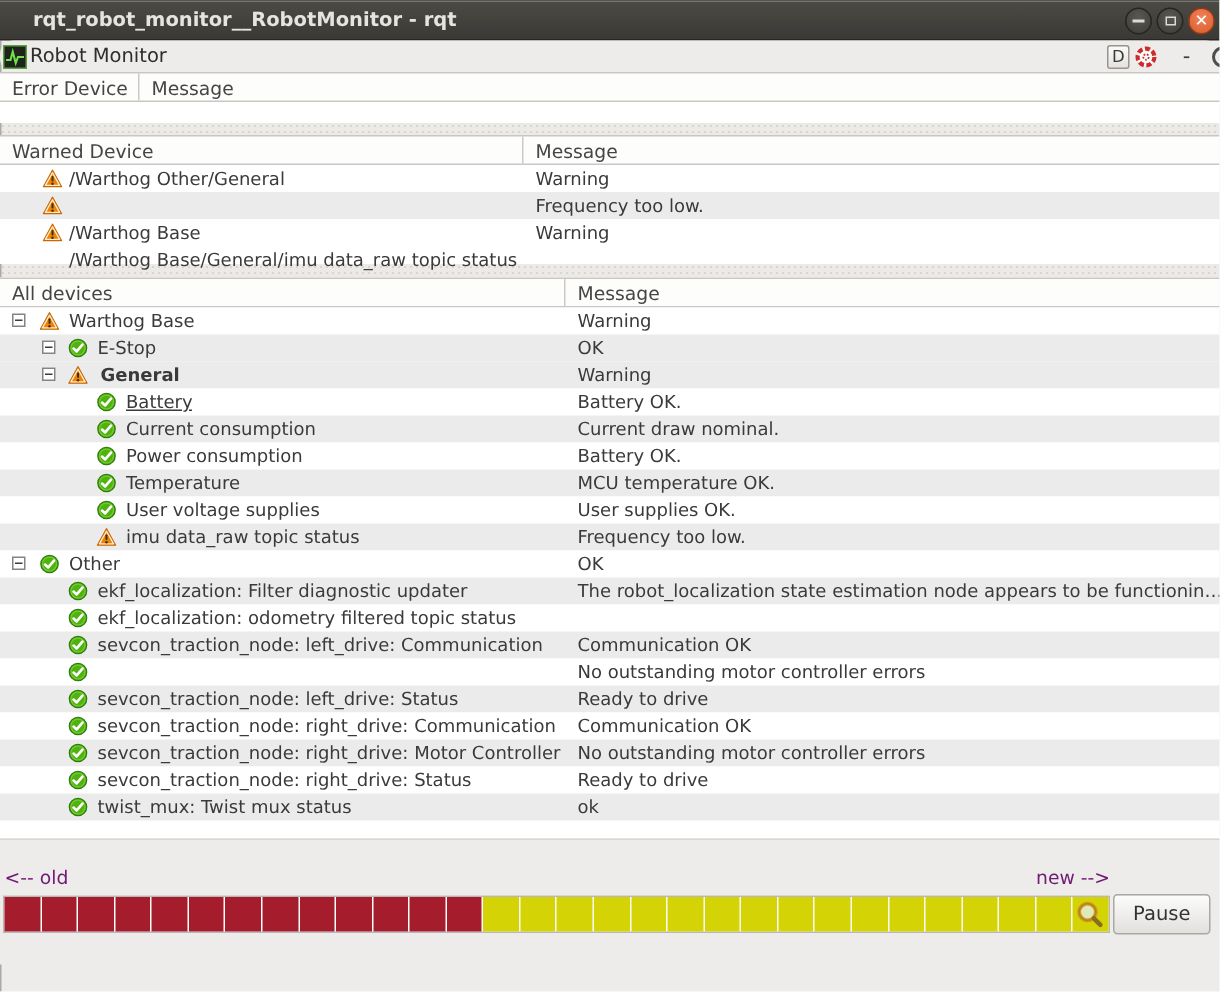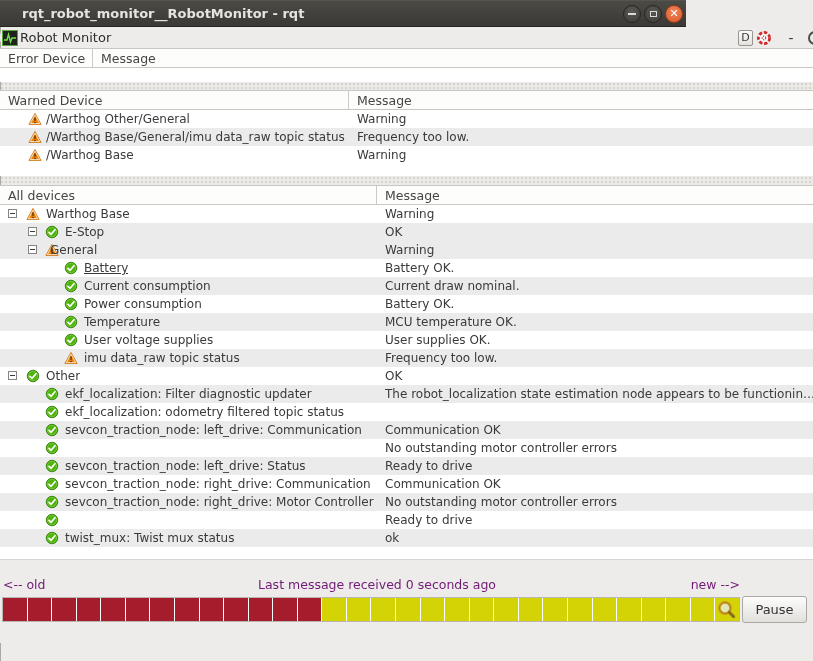--- a/index.html
+++ b/index.html
@@ -1,21 +1,21 @@
 <!DOCTYPE html>
 <html><head>
 <meta charset="utf-8">
 <style>
   * { margin:0; padding:0; box-sizing:border-box; }
   html,body { width:813px; height:661px; overflow:hidden; }
   body { font-family:"DejaVu Sans", sans-serif; background:#edecea; position:relative; color:#3a3a3a; }
 
   
   .titlebar {
-    height:27px; width:686px; position:relative;
+    height:27px; width:813px; position:relative;
     background:linear-gradient(#4c4a45, #3a3935);
     border-top:1px solid #56544e;
     border-bottom:1px solid #262521;
   }
   .titlebar .title {
     position:absolute; left:22px; top:5px;
     font-size:13px; font-weight:bold; color:#e6e4e0; letter-spacing:0;
   }
   .winbtns { position:absolute; right:3px; top:4px; display:flex; gap:3px; }
   .wbtn {
@@ -169,21 +169,21 @@
       </div>
       <div class="trow alt">
         <span class="cicon" style="left: 28px;">
           <svg viewBox="0 0 16 16">
             <path d="M8 1.6 L15 14.2 H1 Z" fill="#ef8200" stroke="#c76800" stroke-width="0.8" stroke-linejoin="round"></path>
             <path d="M8 3.6 L13.4 13.2 H2.6 Z" fill="none" stroke="#ffffff" stroke-width="1" stroke-linejoin="round" opacity="0.85"></path>
             <rect x="7.25" y="6" width="1.5" height="4.2" rx="0.75" fill="#46300a"></rect>
             <circle cx="8" cy="12" r="0.95" fill="#46300a"></circle>
           </svg>
         </span>
-        <span class="cell dev" style="left: 46px;">/Warthog Base/General/imu data_raw topic status</span>
+        <span class="cell dev" style="left: 46px; margin-top: 36px;">/Warthog Base/General/imu data_raw topic status</span>
         <span class="cell msg">Frequency too low.</span>
       </div>
       <div class="trow">
         <span class="cicon" style="left: 28px;">
           <svg viewBox="0 0 16 16">
             <path d="M8 1.6 L15 14.2 H1 Z" fill="#ef8200" stroke="#c76800" stroke-width="0.8" stroke-linejoin="round"></path>
             <path d="M8 3.6 L13.4 13.2 H2.6 Z" fill="none" stroke="#ffffff" stroke-width="1" stroke-linejoin="round" opacity="0.85"></path>
             <rect x="7.25" y="6" width="1.5" height="4.2" rx="0.75" fill="#46300a"></rect>
             <circle cx="8" cy="12" r="0.95" fill="#46300a"></circle>
           </svg>
@@ -237,21 +237,21 @@
           <i></i>
         </span>
         <span class="cicon" style="left: 45px;">
           <svg viewBox="0 0 16 16">
             <path d="M8 1.6 L15 14.2 H1 Z" fill="#ef8200" stroke="#c76800" stroke-width="0.8" stroke-linejoin="round"></path>
             <path d="M8 3.6 L13.4 13.2 H2.6 Z" fill="none" stroke="#ffffff" stroke-width="1" stroke-linejoin="round" opacity="0.85"></path>
             <rect x="7.25" y="6" width="1.5" height="4.2" rx="0.75" fill="#46300a"></rect>
             <circle cx="8" cy="12" r="0.95" fill="#46300a"></circle>
           </svg>
         </span>
-        <span class="cell dev" style="left: 50px;">General</span>
+        <span class="cell dev" style="left: 67px; font-weight: bold;">General</span>
         <span class="cell msg">Warning</span>
       </div>
       <div class="trow">
         <span class="cicon" style="left: 64px;">
           <svg viewBox="0 0 16 16">
             <circle cx="8" cy="8" r="6.6" fill="#4fb30d" stroke="#2f7d0c" stroke-width="1"></circle>
             <circle cx="8" cy="8" r="5.3" fill="none" stroke="#8ed64e" stroke-width="1" opacity="0.6"></circle>
             <path d="M4.6 8.4 L7 10.6 L11.4 5.4" fill="none" stroke="#ffffff" stroke-width="2" stroke-linecap="round" stroke-linejoin="round"></path>
           </svg>
         </span>
@@ -405,40 +405,40 @@
         <span class="cell msg">No outstanding motor controller errors</span>
       </div>
       <div class="trow">
         <span class="cicon" style="left: 45px;">
           <svg viewBox="0 0 16 16">
             <circle cx="8" cy="8" r="6.6" fill="#4fb30d" stroke="#2f7d0c" stroke-width="1"></circle>
             <circle cx="8" cy="8" r="5.3" fill="none" stroke="#8ed64e" stroke-width="1" opacity="0.6"></circle>
             <path d="M4.6 8.4 L7 10.6 L11.4 5.4" fill="none" stroke="#ffffff" stroke-width="2" stroke-linecap="round" stroke-linejoin="round"></path>
           </svg>
         </span>
+        <span class="cell dev" style="left: 65px;">sevcon_traction_node: right_drive: Status</span>
         <span class="cell msg">Ready to drive</span>
       </div>
       <div class="trow alt">
         <span class="cicon" style="left: 45px;">
           <svg viewBox="0 0 16 16">
             <circle cx="8" cy="8" r="6.6" fill="#4fb30d" stroke="#2f7d0c" stroke-width="1"></circle>
             <circle cx="8" cy="8" r="5.3" fill="none" stroke="#8ed64e" stroke-width="1" opacity="0.6"></circle>
             <path d="M4.6 8.4 L7 10.6 L11.4 5.4" fill="none" stroke="#ffffff" stroke-width="2" stroke-linecap="round" stroke-linejoin="round"></path>
           </svg>
         </span>
         <span class="cell dev" style="left: 65px;">twist_mux: Twist mux status</span>
         <span class="cell msg">ok</span>
       </div>
     </div>
   <div class="filler12"></div>
 </div>
 
 <div class="bottompanel">
   <span class="bp-label old-label">&lt;-- old</span>
-  <span class="bp-label status-label">Last message received 0 seconds ago</span>
   <span class="bp-label new-label">new --&gt;</span>
   <div class="timeline" id="timeline">
       <div class="seg" style="background: rgb(165, 29, 45);"></div>
       <div class="seg" style="background: rgb(165, 29, 45);"></div>
       <div class="seg" style="background: rgb(165, 29, 45);"></div>
       <div class="seg" style="background: rgb(165, 29, 45);"></div>
       <div class="seg" style="background: rgb(165, 29, 45);"></div>
       <div class="seg" style="background: rgb(165, 29, 45);"></div>
       <div class="seg" style="background: rgb(165, 29, 45);"></div>
       <div class="seg" style="background: rgb(165, 29, 45);"></div>

